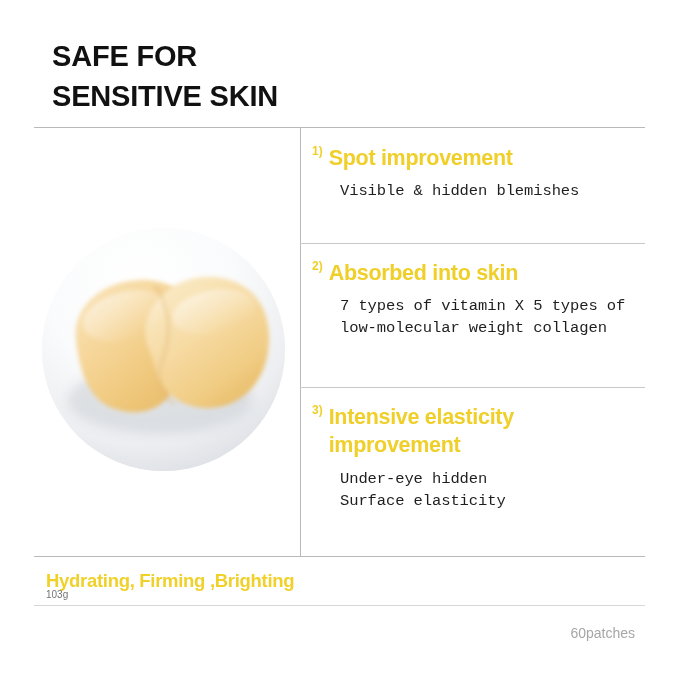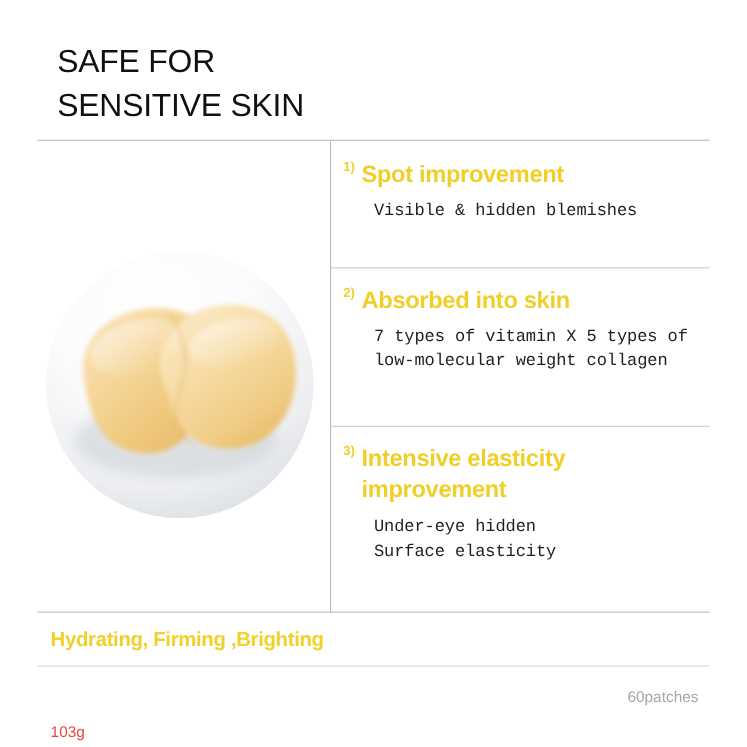--- a/index.html
+++ b/index.html
@@ -23,21 +23,21 @@
 
   
   .title-block {
     position: absolute;
     left: 52px;
     top: 36px;
     width: 560px;
   }
   .title-line {
     font-size: 29px;
-    font-weight: normal;
+    font-weight: bold;
     letter-spacing: -0.2px;
     line-height: 1.38;
     color: #111111;
     text-transform: none;
     white-space: nowrap;
   }
 
   
   .rule-top {
     position: absolute;
@@ -164,23 +164,23 @@
     font-weight: bold;
     color: #F0D12A;
     letter-spacing: -0.3px;
     white-space: nowrap;
   }
 
   
   .footer-left {
     position: absolute;
     left: 46px;
-    top: 657px;
-    font-size: 14px;
-    color: #ef4444;
+    top: 589px;
+    font-size: 10px;
+    color: #737373;
     letter-spacing: 0px;
   }
   .footer-right {
     position: absolute;
     right: 44px;
     top: 625px;
     font-size: 14px;
     color: #a6a6a6;
     letter-spacing: 0px;
   }

